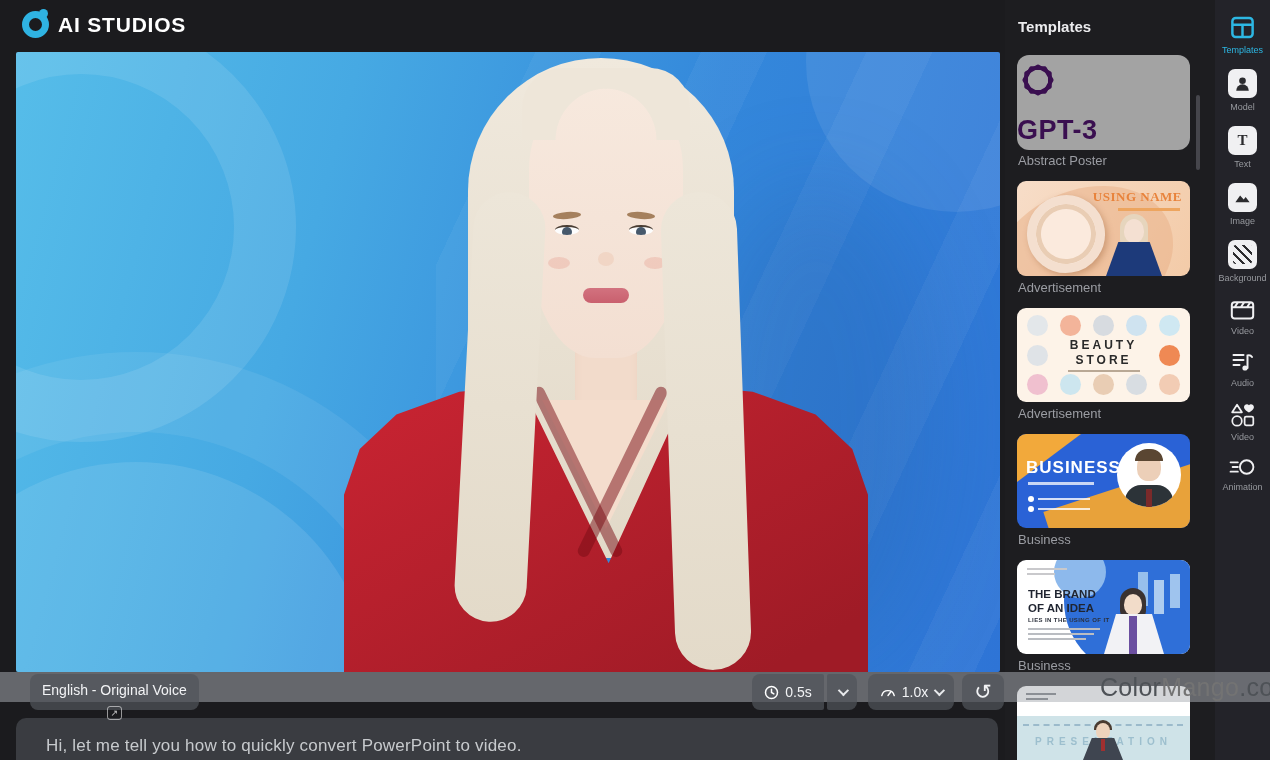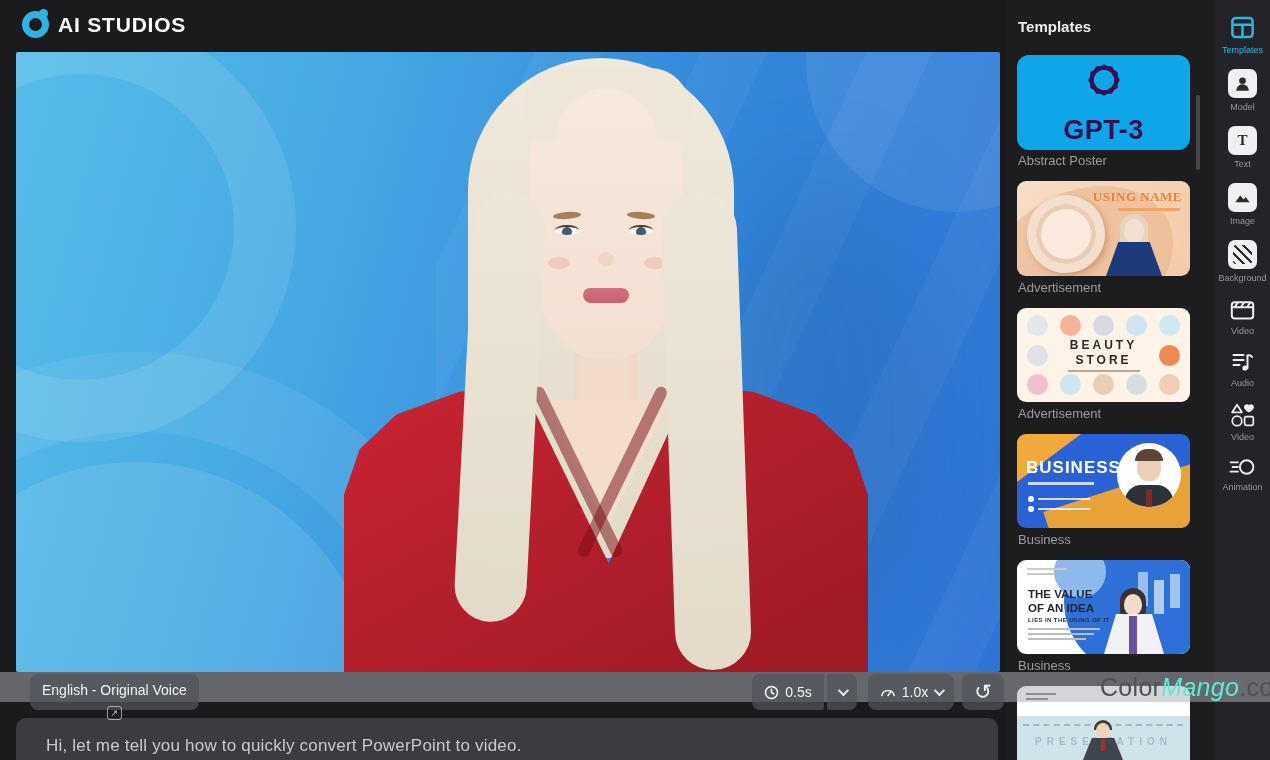--- a/index.html
+++ b/index.html
@@ -73,31 +73,31 @@
   .reset-btn { left:962px; width:42px; justify-content:center; font-size:21px; }
   .chev { width:8px; height:8px; border-right:2px solid #e8eaec; border-bottom:2px solid #e8eaec; transform:rotate(45deg) translateY(-2px); }
   .ic-svg { display:block; }
 
   .script-box { position:absolute; left:16px; top:718px; width:982px; height:60px; background:#3a3c41; border-radius:10px;
                 padding:18px 0 0 30px; z-index:5; cursor:text; }
   .script-box span { color:#c7cacd; font-size:17px; letter-spacing:.2px; }
 
   .watermark { position:absolute; left:1100px; top:672px; height:30px; display:flex; align-items:center; z-index:33;
                font-size:25px; letter-spacing:.3px; }
-  .wm-gray { color:#4e5257; } .wm-orange { color:#5eead4;font-style:italic; }
+  .wm-gray { color:#4e5257; } .wm-orange { color:#737373; }
 
   
   .panel { position:absolute; left:1005px; top:0; width:210px; height:760px; background:#1d1d20; z-index:10; }
   .panel-title { position:absolute; left:13px; top:18px; color:#ececee; font-size:15px; font-weight:bold; }
   .card { position:absolute; left:12px; width:173px; border-radius:9px; overflow:hidden; cursor:pointer; }
   .card-label { position:absolute; left:13px; color:#9b9da3; font-size:13px; }
   .sb-thumb { position:absolute; left:191px; top:95px; width:4px; height:75px; background:#46464c; border-radius:2px; cursor:pointer; }
 
   
-  .c-gpt { top:55px; height:95px; background:#0ea5e9; display:flex; flex-direction:column; align-items:center; justify-content:center; gap:14px; border-radius:12px; }
+  .c-gpt { top:55px; height:95px; background:#a3a3a3; display:flex; flex-direction:column; align-items:flex-start; justify-content:center; gap:14px; border-radius:12px; }
   .gpt-text { color:#3a0f50; font-size:27px; font-weight:bold; letter-spacing:.5px; }
 
   
   .c-brand { top:181px; height:95px; background:linear-gradient(120deg,#f7ddc8,#f3cba8); }
   .c-brand .swirl { position:absolute; left:-30px; top:10px; width:190px; height:140px; background:#e9b28b; border-radius:50%; transform:rotate(-25deg); opacity:.55; }
   .c-brand .compact { position:absolute; left:10px; top:14px; width:78px; height:78px; border-radius:50%;
                       background:#fbeadd; border:9px solid #f4dfcf; box-shadow:inset 0 0 0 5px #e9cdb4, 2px 3px 6px rgba(140,80,40,.35); transform:rotate(-8deg); }
   .brand-name { position:absolute; right:8px; top:8px; color:#e8833c; font-family:"Liberation Serif",serif; font-weight:bold; font-size:13px; letter-spacing:.5px; }
   .c-brand .subline { position:absolute; right:10px; top:27px; width:62px; height:3px; background:#eda55f; }
   .mini-woman { position:absolute; right:26px; bottom:0; width:60px; height:62px; }
@@ -334,21 +334,21 @@
         <div class="hair"></div>
           <div class="face"></div>
           <div class="blazer"></div>
           <div class="inner"></div>
       </div>
       <div class="top-bars tiny-bars">
           <i style="width:40px;"></i>
           <i style="width:28px;"></i>
         </div>
       <div class="idea-title">
-        <span>THE VALUE</span><br><span>OF AN IDEA</span>
+        <span>THE BRAND</span><br><span>OF AN IDEA</span>
       </div>
       <div class="idea-sub">LIES IN THE USING OF IT</div>
       <div class="para tiny-bars">
           <i style="width:72px;"></i>
           <i style="width:66px;"></i>
           <i style="width:58px;"></i>
         </div>
     </div>
     <div class="card-label" style="top:658px;">Business</div>
 

